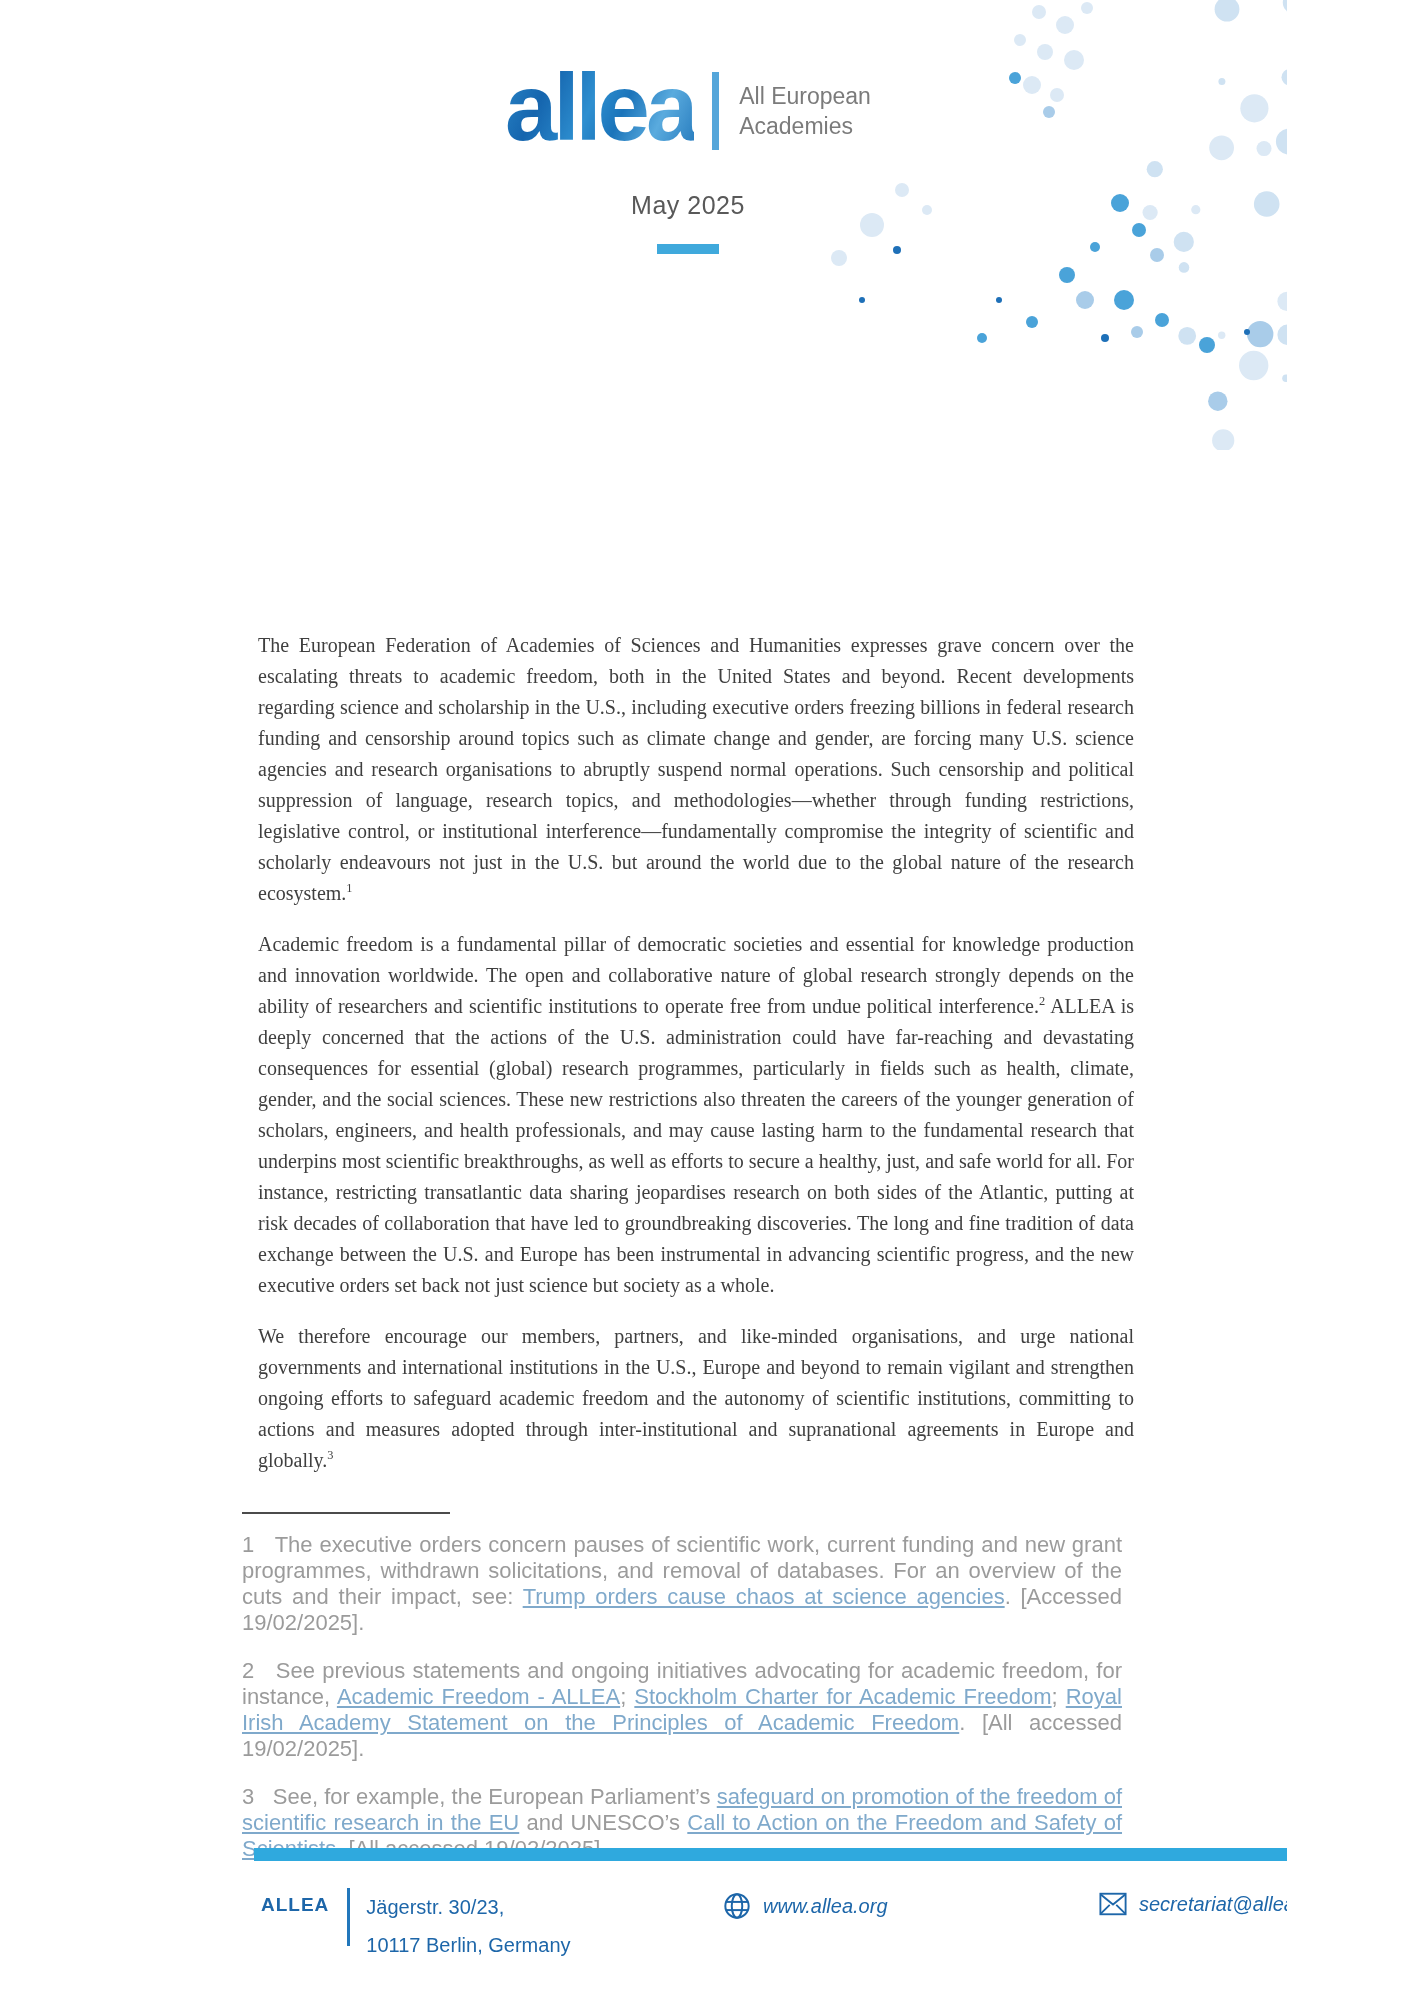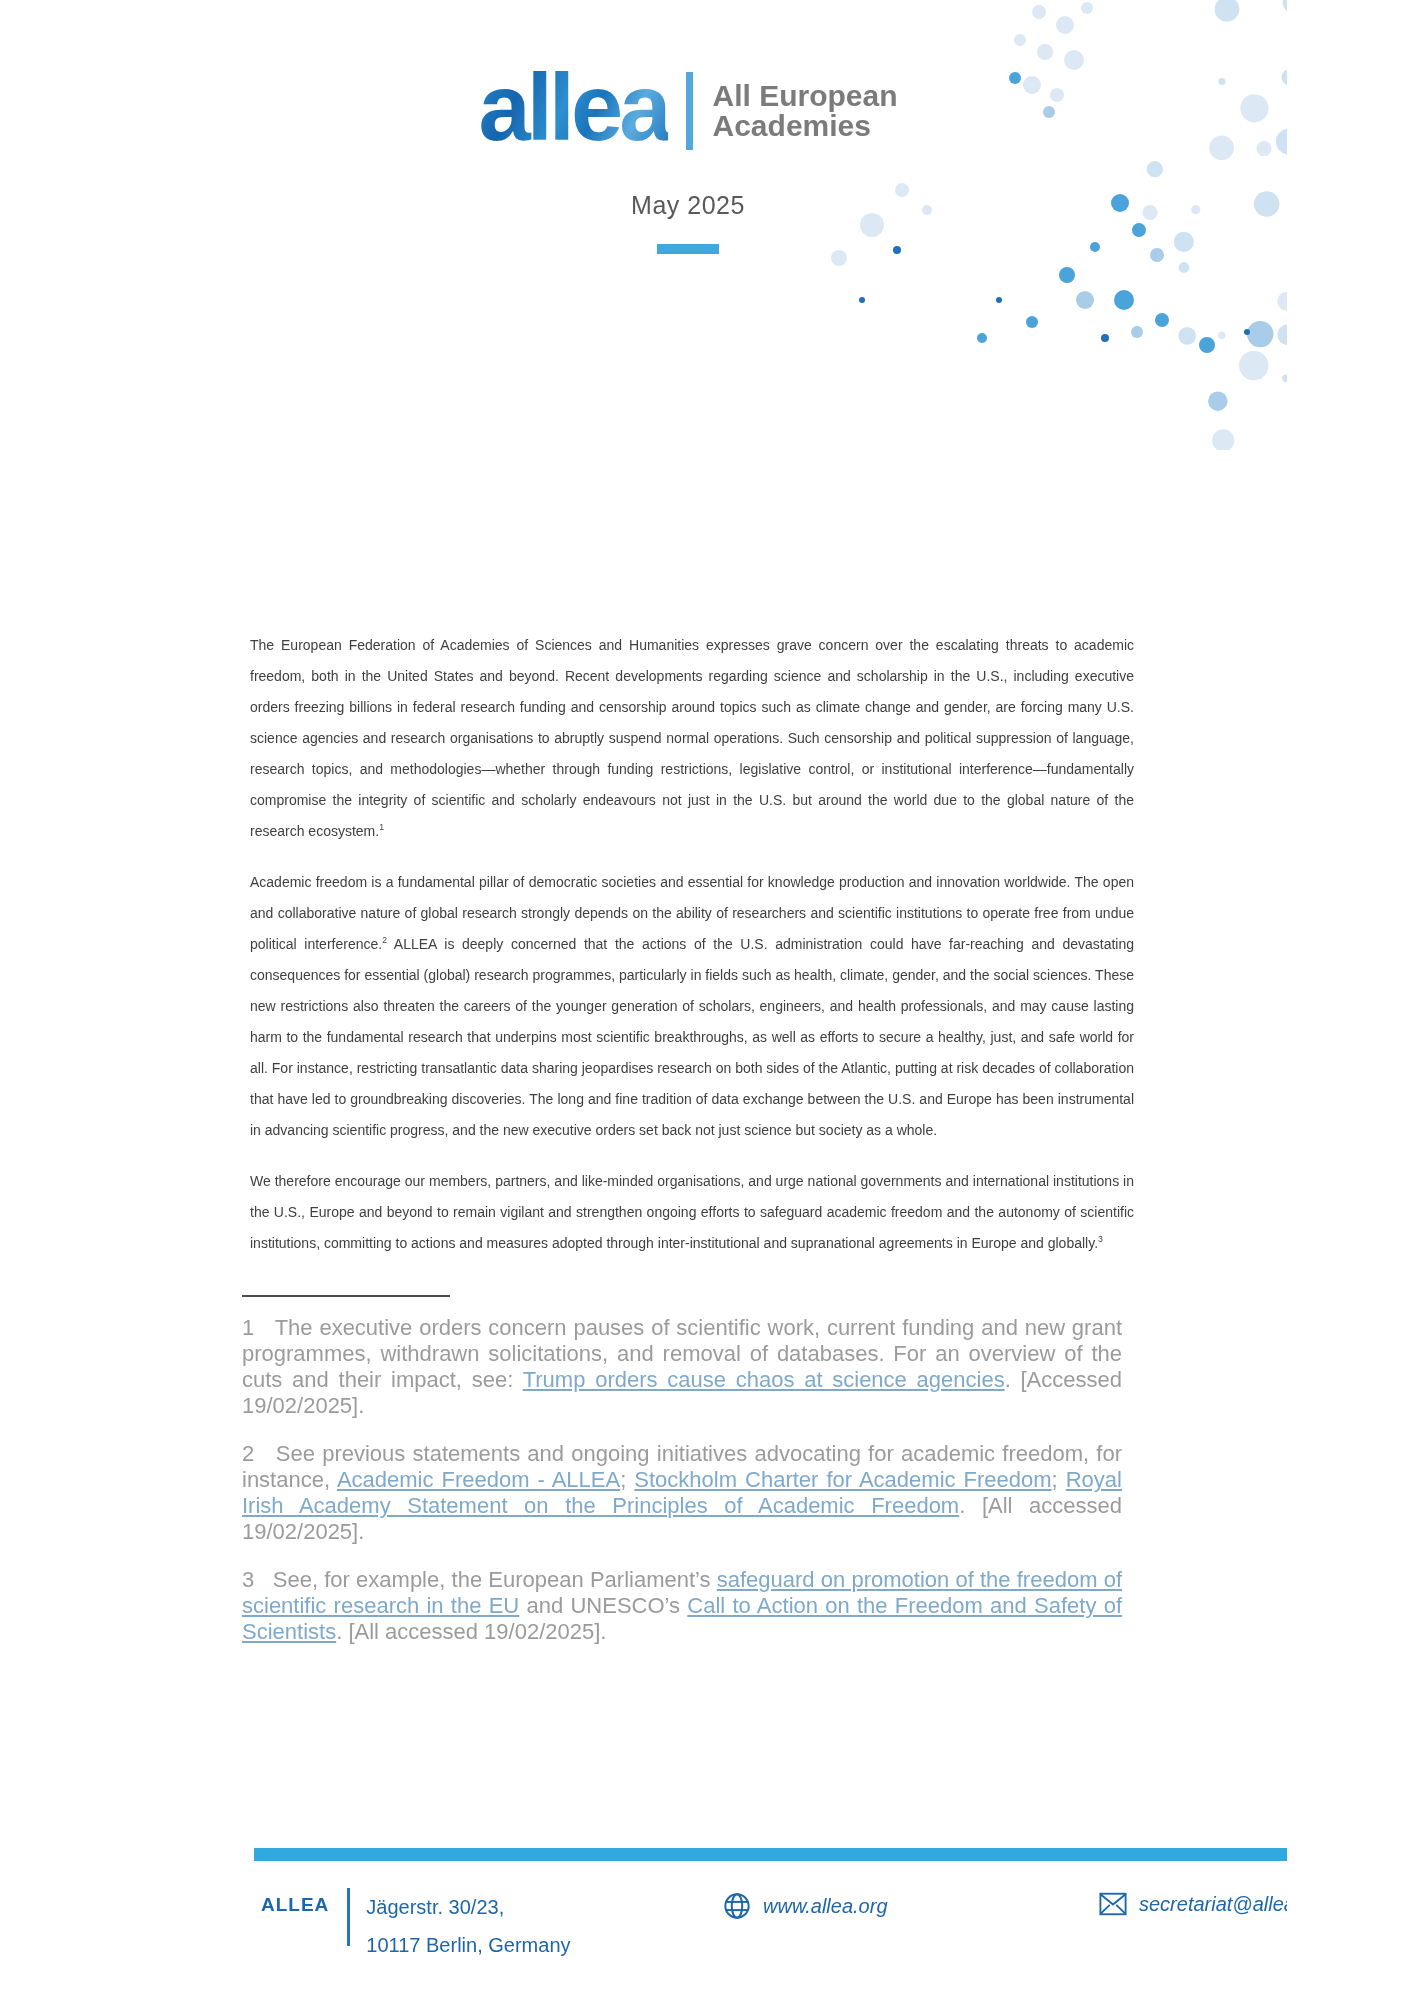--- a/index.html
+++ b/index.html
@@ -26,34 +26,34 @@
   
   .col{position:absolute;left:115px;top:0;width:892px;z-index:1;}
   .logo-row{margin-top:66px;display:flex;justify-content:center;align-items:center;}
   .logo-word{
     font-size:94px;font-weight:bold;line-height:0.9;letter-spacing:-4px;
     background:linear-gradient(115deg,#2b87c8 0%,#1565ae 22%,#2e8fd0 45%,#1b74ba 60%,#5aabde 78%,#2277bb 100%);
     -webkit-background-clip:text;background-clip:text;color:transparent;
     padding-bottom:6px;
   }
   .logo-divider{width:7px;height:78px;background:#55a6da;margin:0 20px 0 18px;}
-  .logo-tagline{font-size:30px;line-height:30px;color:#7b7b7b;font-weight:bold;}
+  .logo-tagline{font-size:23px;line-height:30px;color:#7b7b7b;}
   .date{margin-top:34px;text-align:center;font-size:25px;color:#595959;letter-spacing:0.5px;}
   .accent-bar{margin:24px auto 0 auto;width:62px;height:10px;background:var(--accent-bar);}
   .title{
     margin:24px 0 0 0;text-align:center;
     font-size:36px;line-height:48px;font-weight:bold;
     color:var(--title-blue);letter-spacing:0.3px;
   }
   
   .content{position:absolute;left:115px;top:630px;width:892px;z-index:1;}
   .para{
-    margin:0 0 20px 8px;
-    font-size:14px;line-height:31px;
-    text-align:justify;color:var(--body-text);
+    margin:0 0 20px 16px;
+    font-size:20px;line-height:31px;
+    text-align:justify;color:var(--body-text);font-family:Liberation Serif, serif;
   }
   .fn-ref{font-size:62%;line-height:0;vertical-align:super;}
   .footnotes{margin-top:36px;}
   .footnote-rule{width:208px;border-top:2px solid #4b4b4b;margin:0 0 18px 0;}
   .footnote{
     margin:0 12px 22px 0;
     font-size:22px;line-height:26px;
     text-align:justify;color:var(--footnote-gray);
   }
   .fn-link{color:var(--link-blue);text-decoration:underline;text-decoration-color:var(--link-blue);cursor:pointer;}

